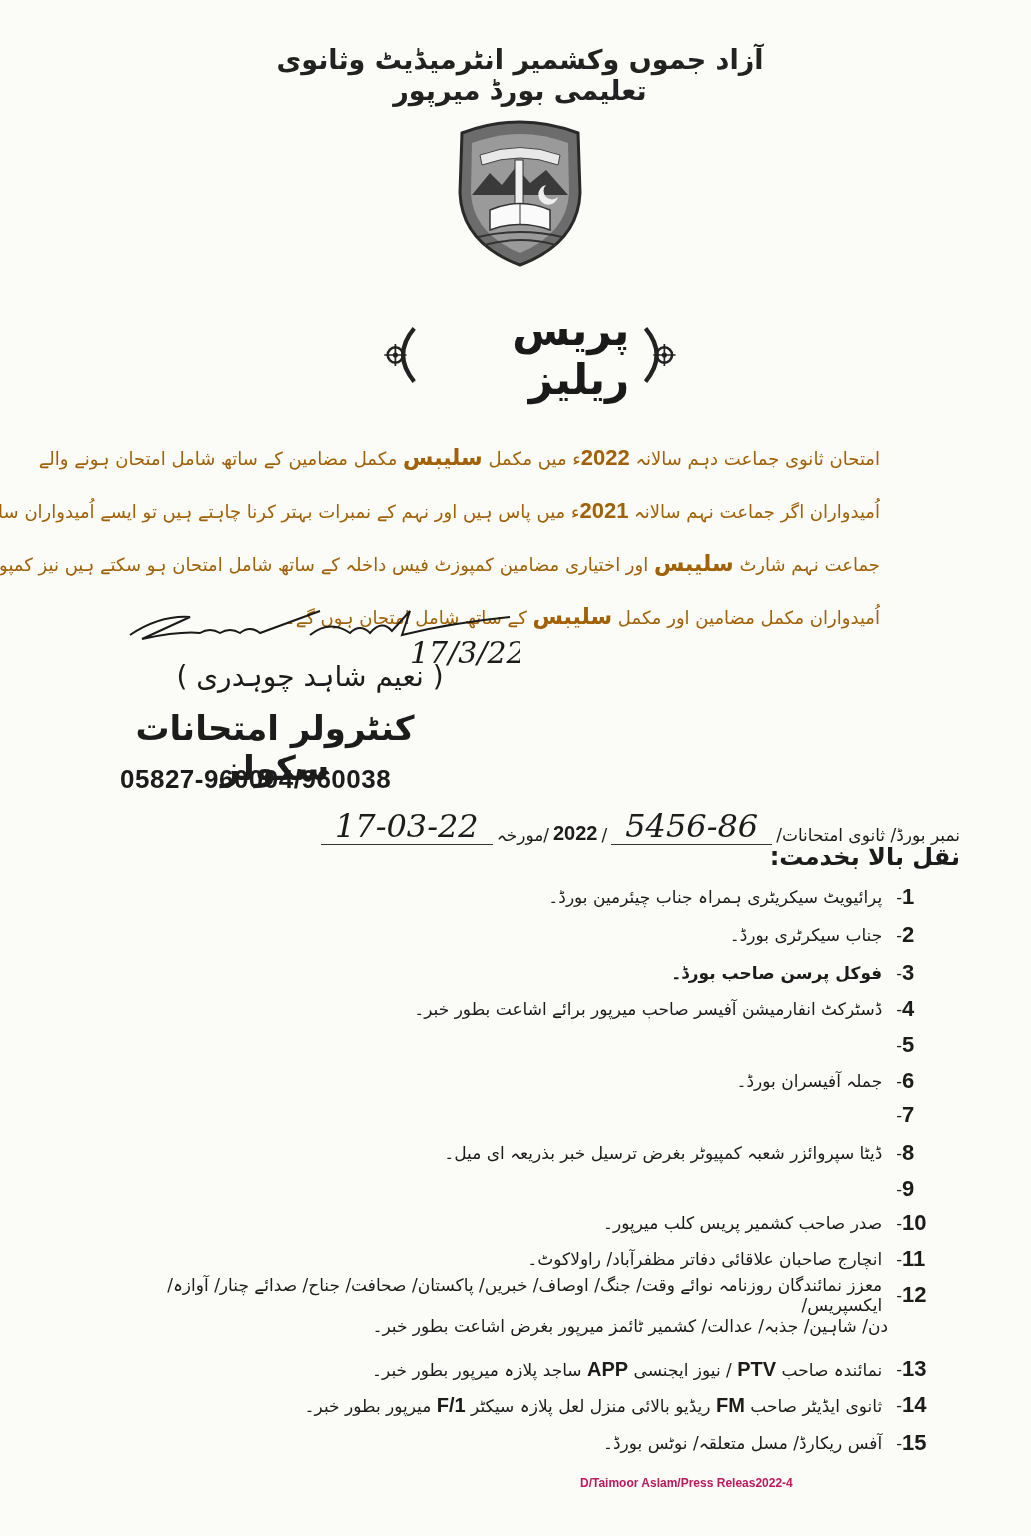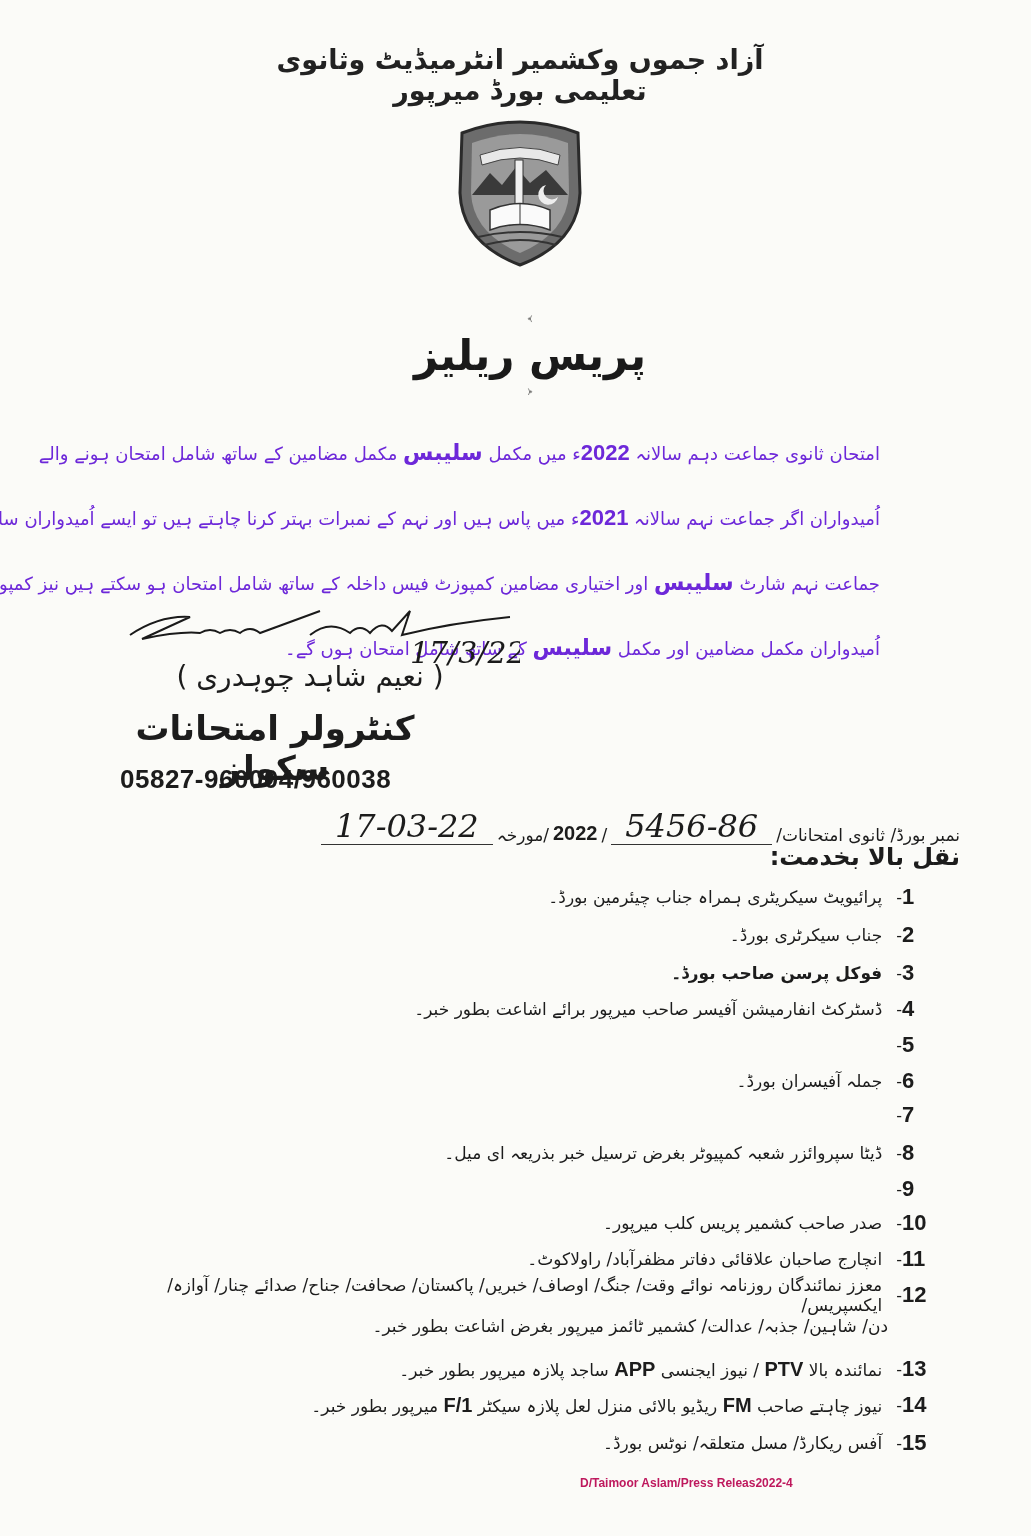--- a/index.html
+++ b/index.html
@@ -11,28 +11,28 @@
   }
   .abs { position:absolute; }
   .hdr {
     left:230px; top:44px; width:580px; text-align:center;
     font-size:27px; font-weight:bold; letter-spacing:1px; color:#222;
     direction:rtl;
   }
   .logo { left:450px; top:115px; width:140px; height:155px; }
   .pr-title {
     left:380px; top:315px; width:300px; height:80px;
-    display:flex; align-items:center; justify-content:center; gap:8px;flex-direction:column;
+    display:flex; align-items:center; justify-content:center; gap:8px;
   }
   .pr-title .txt { font-size:42px; font-weight:bold; direction:rtl; color:#1a1a1a; }
   .orn { width:50px; height:70px; }
   .para {
-    left:100px; top:421px; width:780px;
-    font-size:18px; line-height:64px; direction:rtl; text-align:justify;
-    color:#6d28d9;
+    left:100px; top:432px; width:780px;
+    font-size:18px; line-height:52px; direction:rtl; text-align:justify;
+    color:#a16207;
   }
   .para b.big { font-size:22px; font-family:"Liberation Sans", sans-serif; }
   .para b.syl { font-size:22px; letter-spacing:3px; }
   .para .line { display:block; white-space:nowrap; }
   .sig {
     left:120px; top:605px; width:400px; height:65px;
   }
   .name {
     left:175px; top:660px; width:270px; font-size:28px; direction:rtl; text-align:center;
   }
@@ -192,26 +192,26 @@
     </div>
   <div class="li" style="top:398px">
       <span class="num">12</span>
       <span>-</span>
       <span class="txt">معزز نمائندگان روزنامہ نوائے وقت/ جنگ/ اوصاف/ خبریں/ پاکستان/ صحافت/ جناح/ صدائے چنار/ آوازہ/ ایکسپریس/</span>
     </div>
   <div class="cont" style="top:438px">دن/ شاہین/ جذبہ/ عدالت/ کشمیر ٹائمز میرپور بغرض اشاعت بطور خبر۔</div>
   <div class="li" style="top:472px">
       <span class="num">13</span>
       <span>-</span>
-      <span class="txt"><span>نمائندہ بالا </span><b>PTV</b><span> / نیوز ایجنسی </span><b>APP</b><span> ساجد پلازہ میرپور بطور خبر۔</span></span>
+      <span class="txt"><span>نمائندہ صاحب </span><b>PTV</b><span> / نیوز ایجنسی </span><b>APP</b><span> ساجد پلازہ میرپور بطور خبر۔</span></span>
     </div>
   <div class="li" style="top:508px">
       <span class="num">14</span>
       <span>-</span>
-      <span class="txt"><span>نیوز چاہتے صاحب </span><b>FM</b><span> ریڈیو بالائی منزل لعل پلازہ سیکٹر </span><b>F/1</b><span> میرپور بطور خبر۔</span></span>
+      <span class="txt"><span>ثانوی ایڈیٹر صاحب </span><b>FM</b><span> ریڈیو بالائی منزل لعل پلازہ سیکٹر </span><b>F/1</b><span> میرپور بطور خبر۔</span></span>
     </div>
   <div class="li" style="top:546px">
       <span class="num">15</span>
       <span>-</span>
       <span class="txt">آفس ریکارڈ/ مسل متعلقہ/ نوٹس بورڈ۔</span>
     </div>
 </div>
 
 <div class="abs footer">D/Taimoor Aslam/Press Releas2022-4</div>
 

